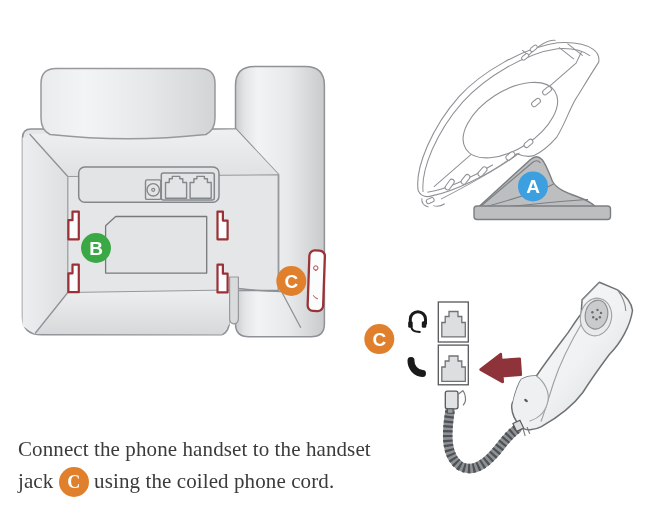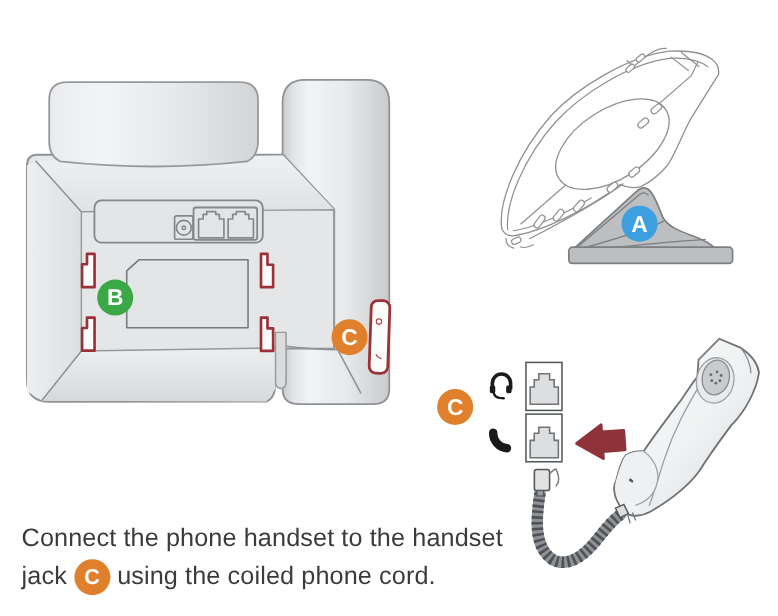--- a/index.html
+++ b/index.html
@@ -1,19 +1,19 @@
 <!DOCTYPE html>
 <html><head>
 <meta charset="utf-8">
 <style>
   html,body{margin:0;padding:0;background:#ffffff;}
   #stage{position:relative;width:648px;height:513px;overflow:hidden;background:#fff;
          font-family:"Liberation Sans", sans-serif;}
   #cap{position:absolute;left:18px;top:432.5px;width:440px;font-size:21px;line-height:32.3px;
-       color:#3b3b3d;letter-spacing:0.1px;}
+       color:#3b3b3d;letter-spacing:0.1px;font-family:Liberation Serif, serif;}
   .cc{display:inline-block;width:30px;height:30px;border-radius:50%;background:#e0802c;
       color:#fff;font-weight:bold;font-size:18px;line-height:30px;text-align:center;
       vertical-align:-0.5px;}
 </style>
 </head>
 <body>
 <div id="stage">
 <svg width="648" height="513" viewBox="0 0 648 513">
   <defs>
     <linearGradient id="gFoot" x1="0" y1="0" x2="1" y2="0">

